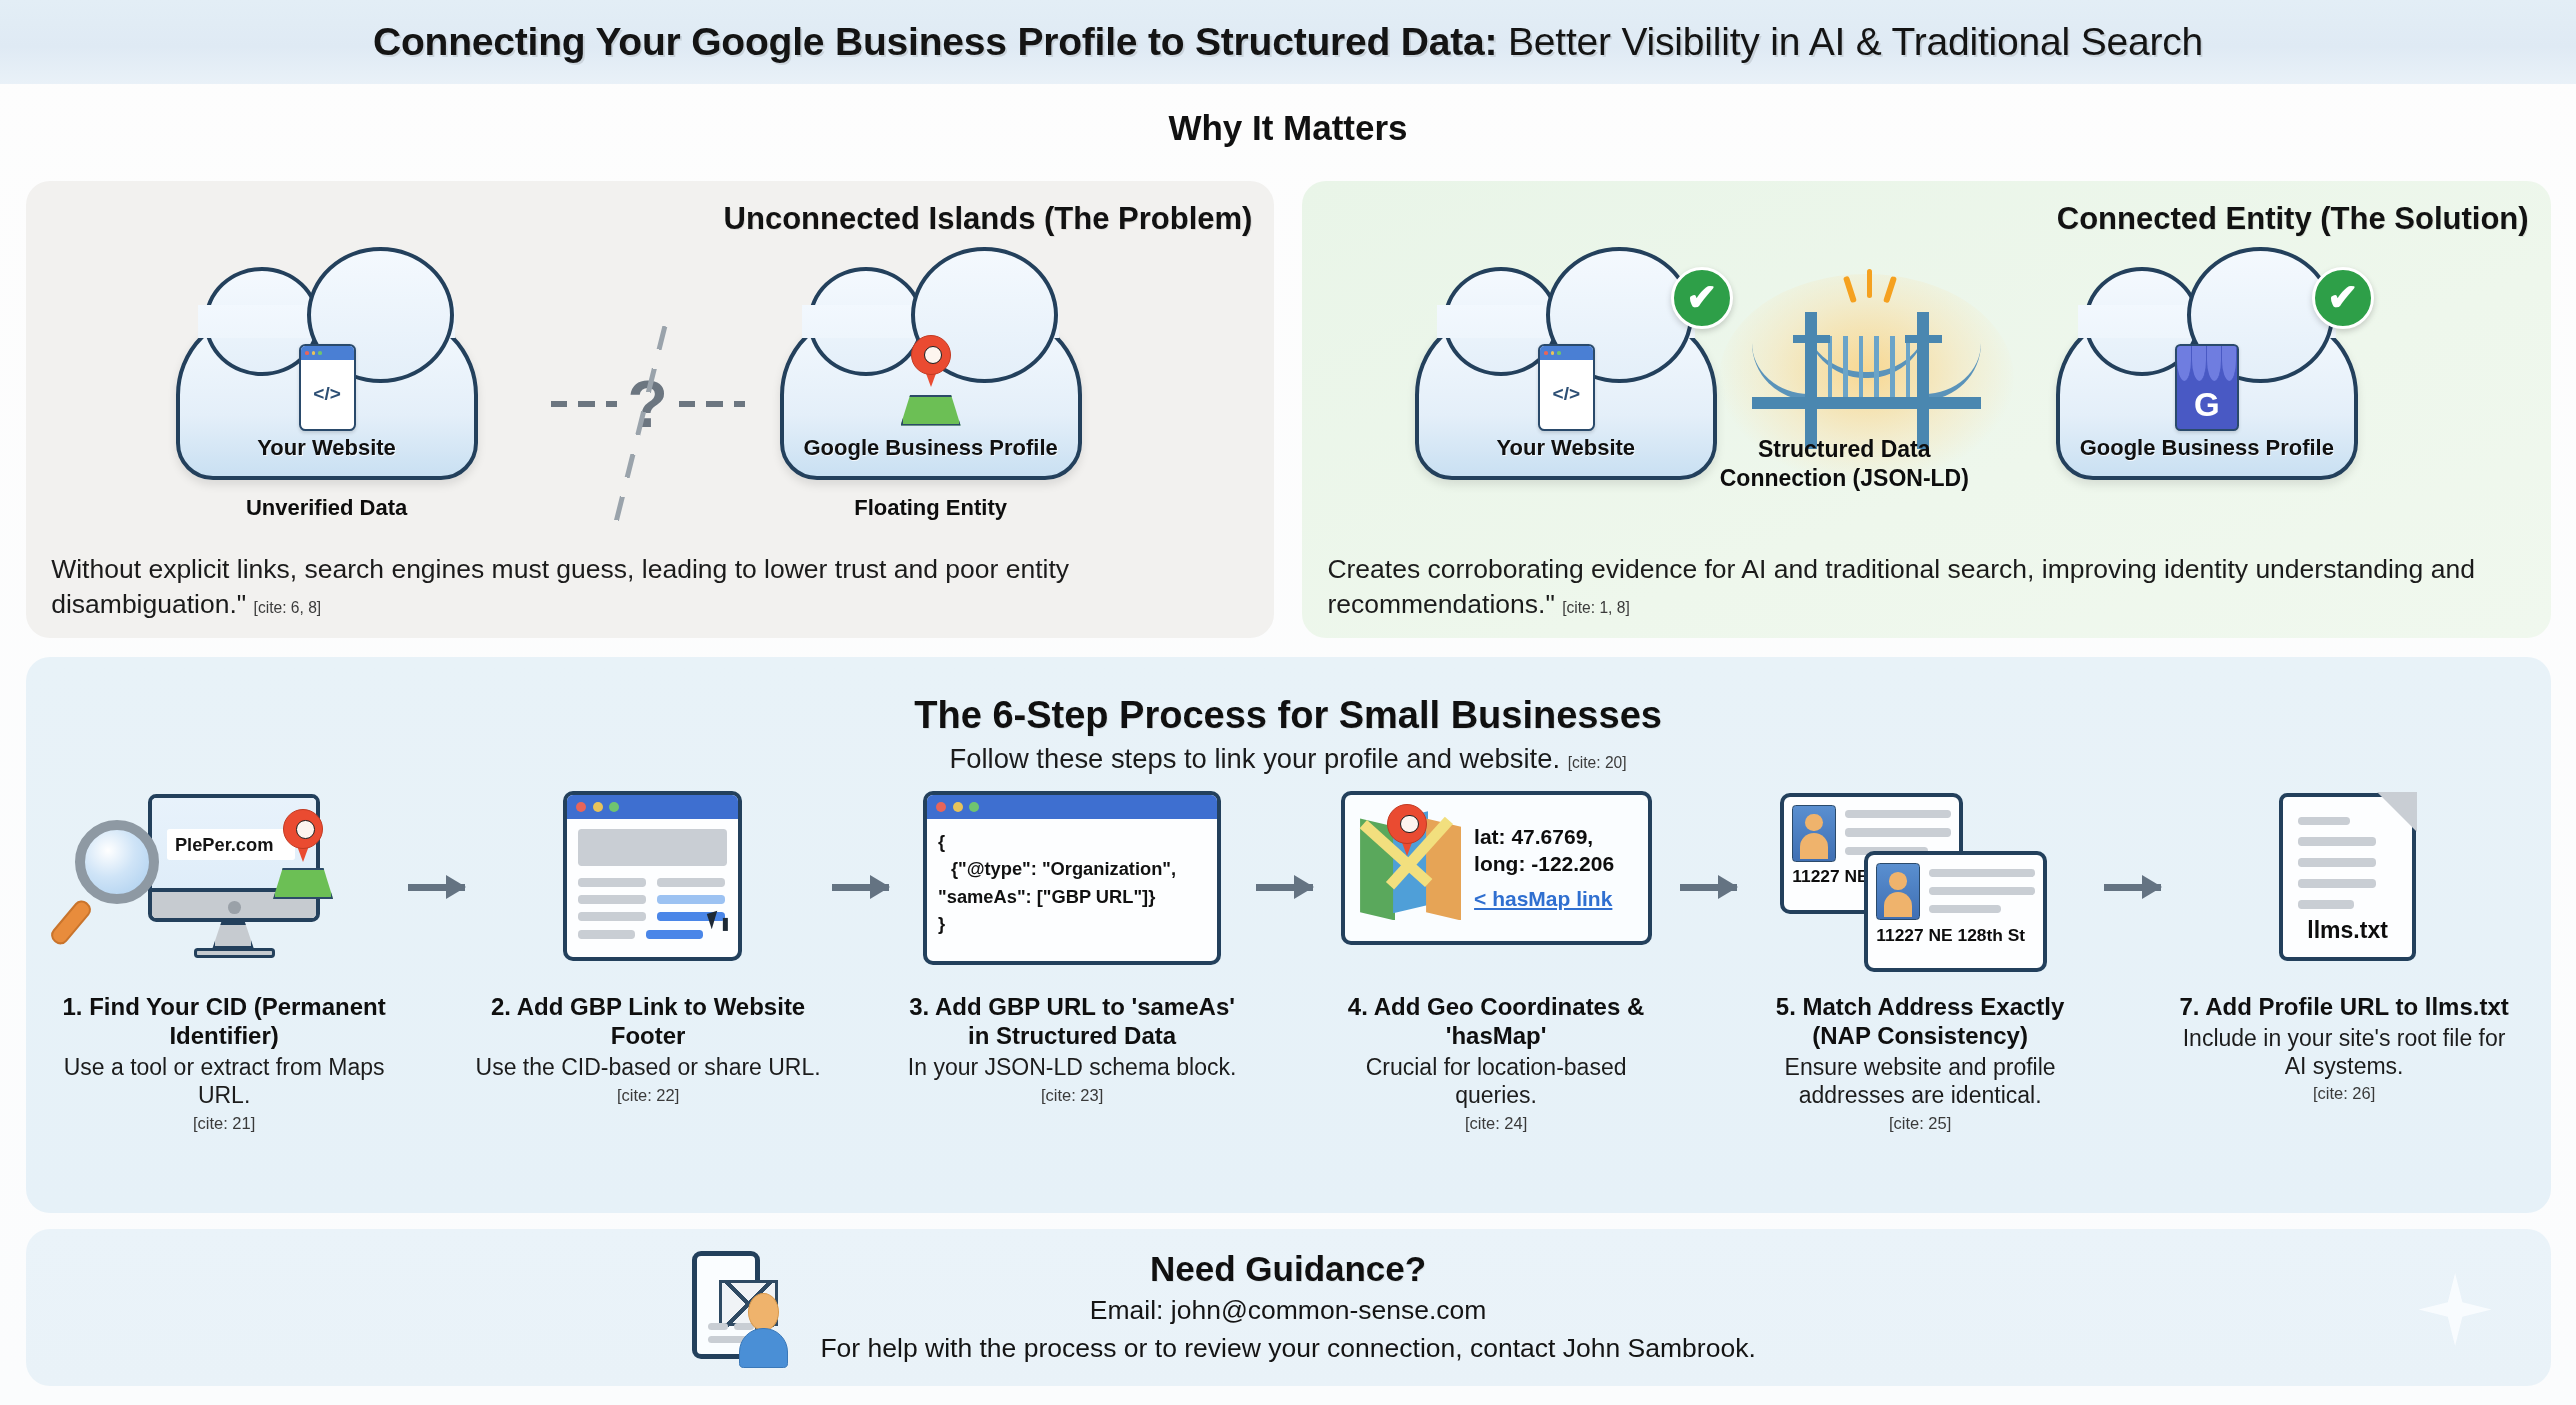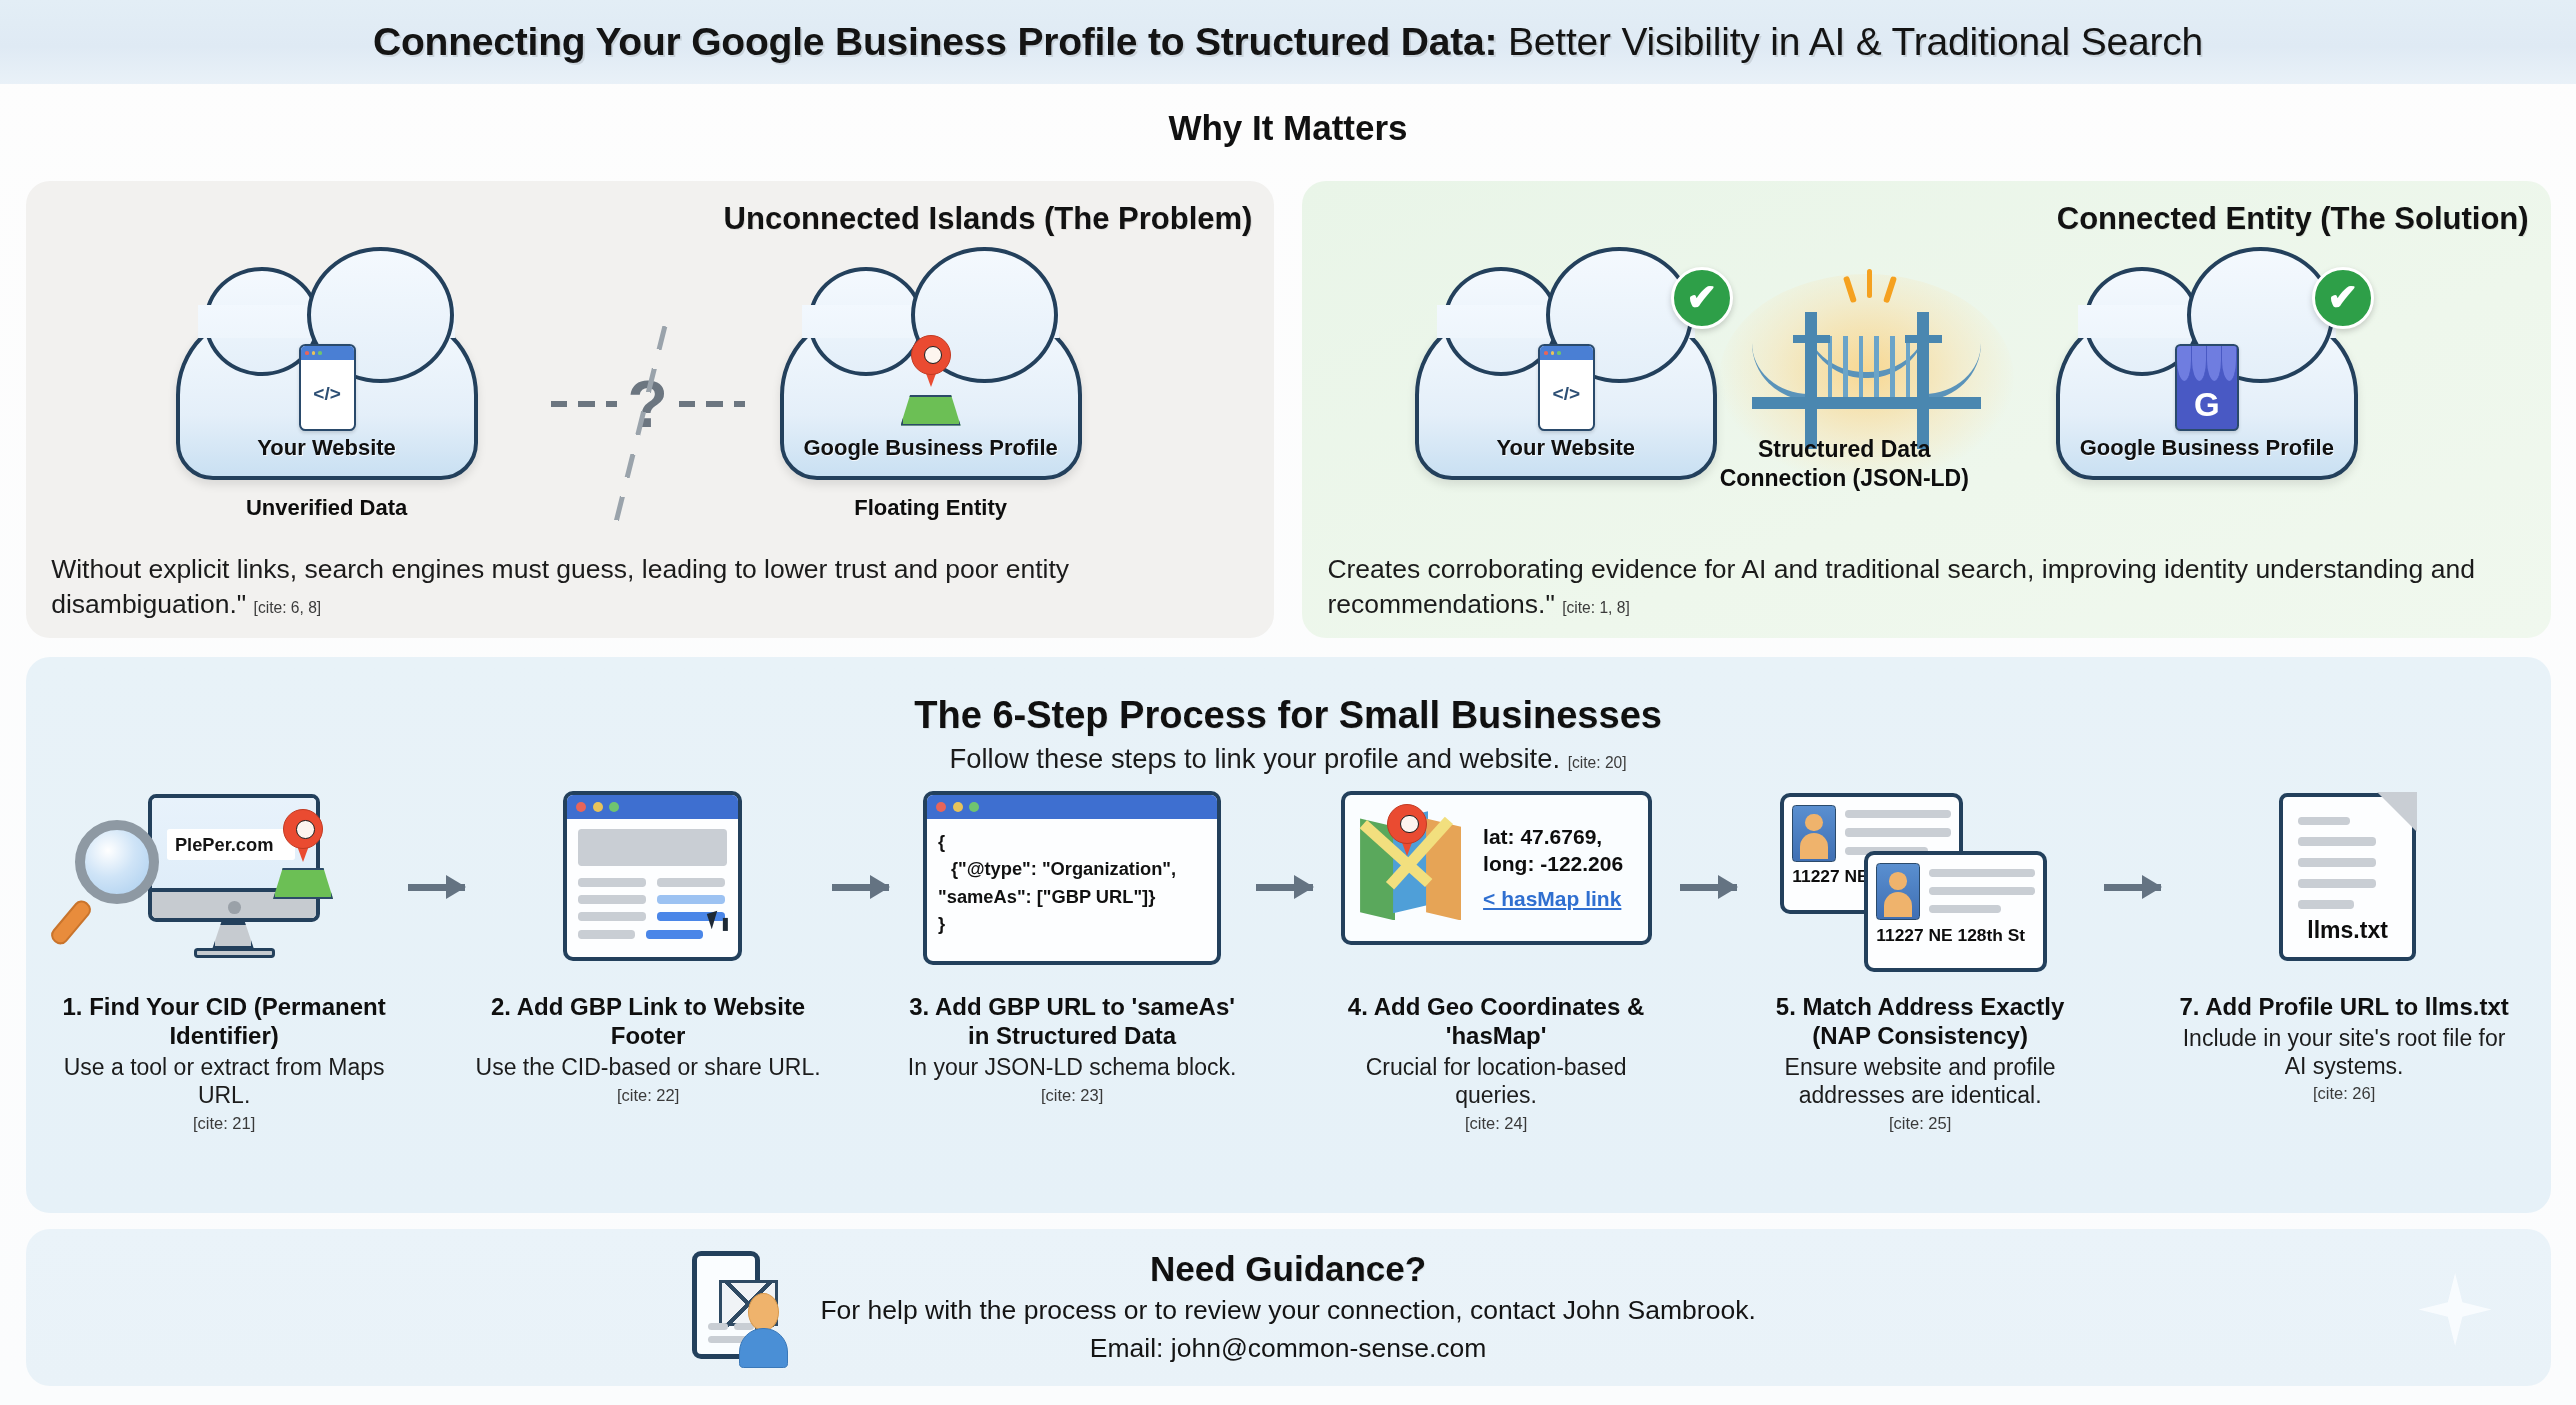--- a/index.html
+++ b/index.html
@@ -302,21 +302,21 @@
   .code-body {
     padding: 9.1px 11px; font-size: 18.3px; font-weight: 700; color: #111;
     line-height: 1.5; font-family: "Liberation Sans", sans-serif;
   }
   .code-body .ind { padding-left: 12.8px; }
 
   
   .mapcard {
     position:absolute; left: 27.4px; top: 3.7px; width: 311px; height: 154px;
     border: 4.6px solid #23405c; border-radius: 10px; background: #fafdff;
-    display: flex; align-items: center; padding-left: 14.6px; gap: 22px;
+    display: flex; align-items: center; padding-left: 14.6px; gap: 13px;
   }
   .foldmap {
     width: 101px; height: 113px; position: relative; flex: 0 0 auto;
   }
   .foldmap .p1 { position:absolute; left:0;  top: 7.3px;  width: 35px; height: 102px; background: #5aa85c; clip-path: polygon(0 0,100% 8%,100% 100%,0 92%); }
   .foldmap .p2 { position:absolute; left:33px; top: 0;   width: 35px; height: 102px; background: #4f9fd8; clip-path: polygon(0 8%,100% 0,100% 92%,0 100%); }
   .foldmap .p3 { position:absolute; left:66px; top: 7.3px; width: 35px; height: 102px; background: #e6a456; clip-path: polygon(0 0,100% 8%,100% 100%,0 92%); }
   .foldmap .rd1 { position:absolute; left: 7.3px; top: 9.1px; width: 88px; height: 11px; background: #f2df7e; transform: rotate(42deg); transform-origin: left top; }
   .foldmap .rd2 { position:absolute; left: 93px; top: 12.8px; width: 88px; height: 11px; background: #f2df7e; transform: rotate(132deg); transform-origin: left top; }
   .maptext { font-size: 21px; font-weight: 700; color: #0d0d0d; line-height: 1.28; }
@@ -715,19 +715,19 @@
         <div class="skel" style="position:absolute; left: 11px; bottom: 24px; width: 20px; height: 7.3px;"></div>
         <div class="skel" style="position:absolute; left: 37px; bottom: 24px; width: 20px; height: 7.3px;"></div>
         <div class="skel" style="position:absolute; left: 11px; bottom: 11px; width: 46px; height: 7.3px;"></div>
       </div>
       <div class="person2">
         <div class="h"></div>
         <div class="b"></div>
       </div>
     </div>
     <h2>Need Guidance?</h2>
+    <p>Email: john@common-sense.com</p>
     <p>For help with the process or to review your connection, contact John Sambrook.</p>
-    <p>Email: john@common-sense.com</p>
     <div class="sparkle"></div>
   </div>
 
 </div>
 
 
 </body></html>

